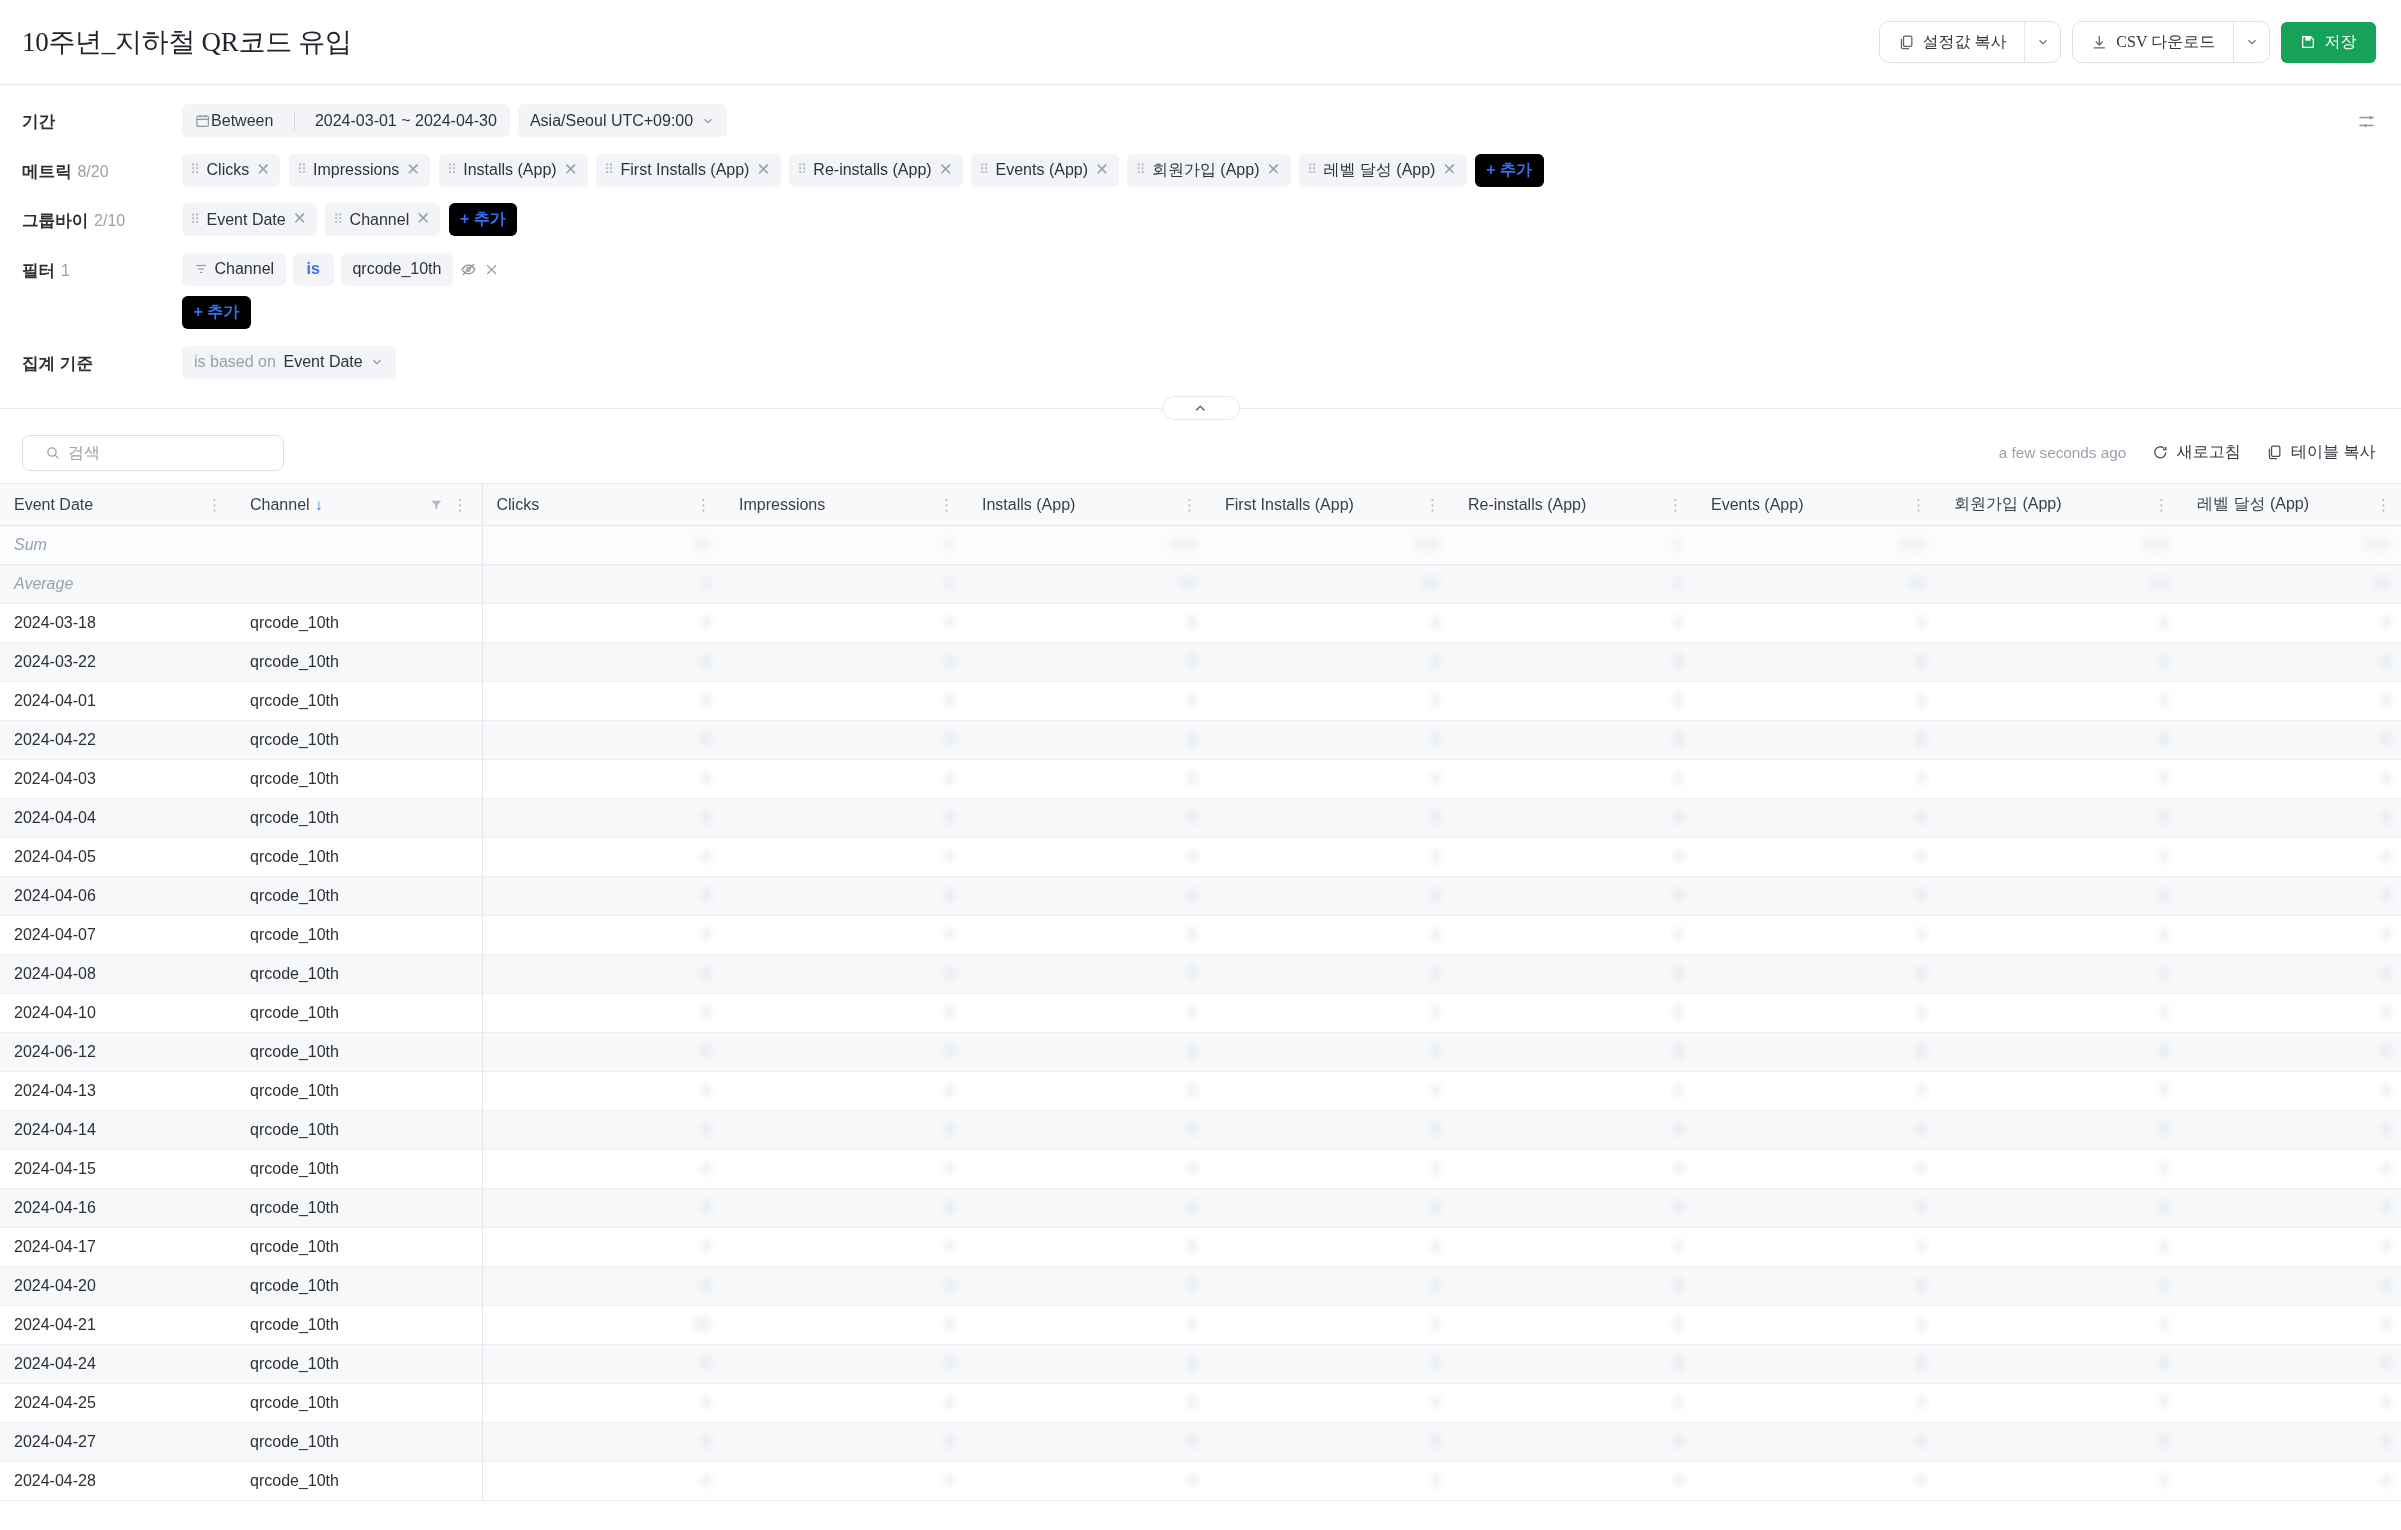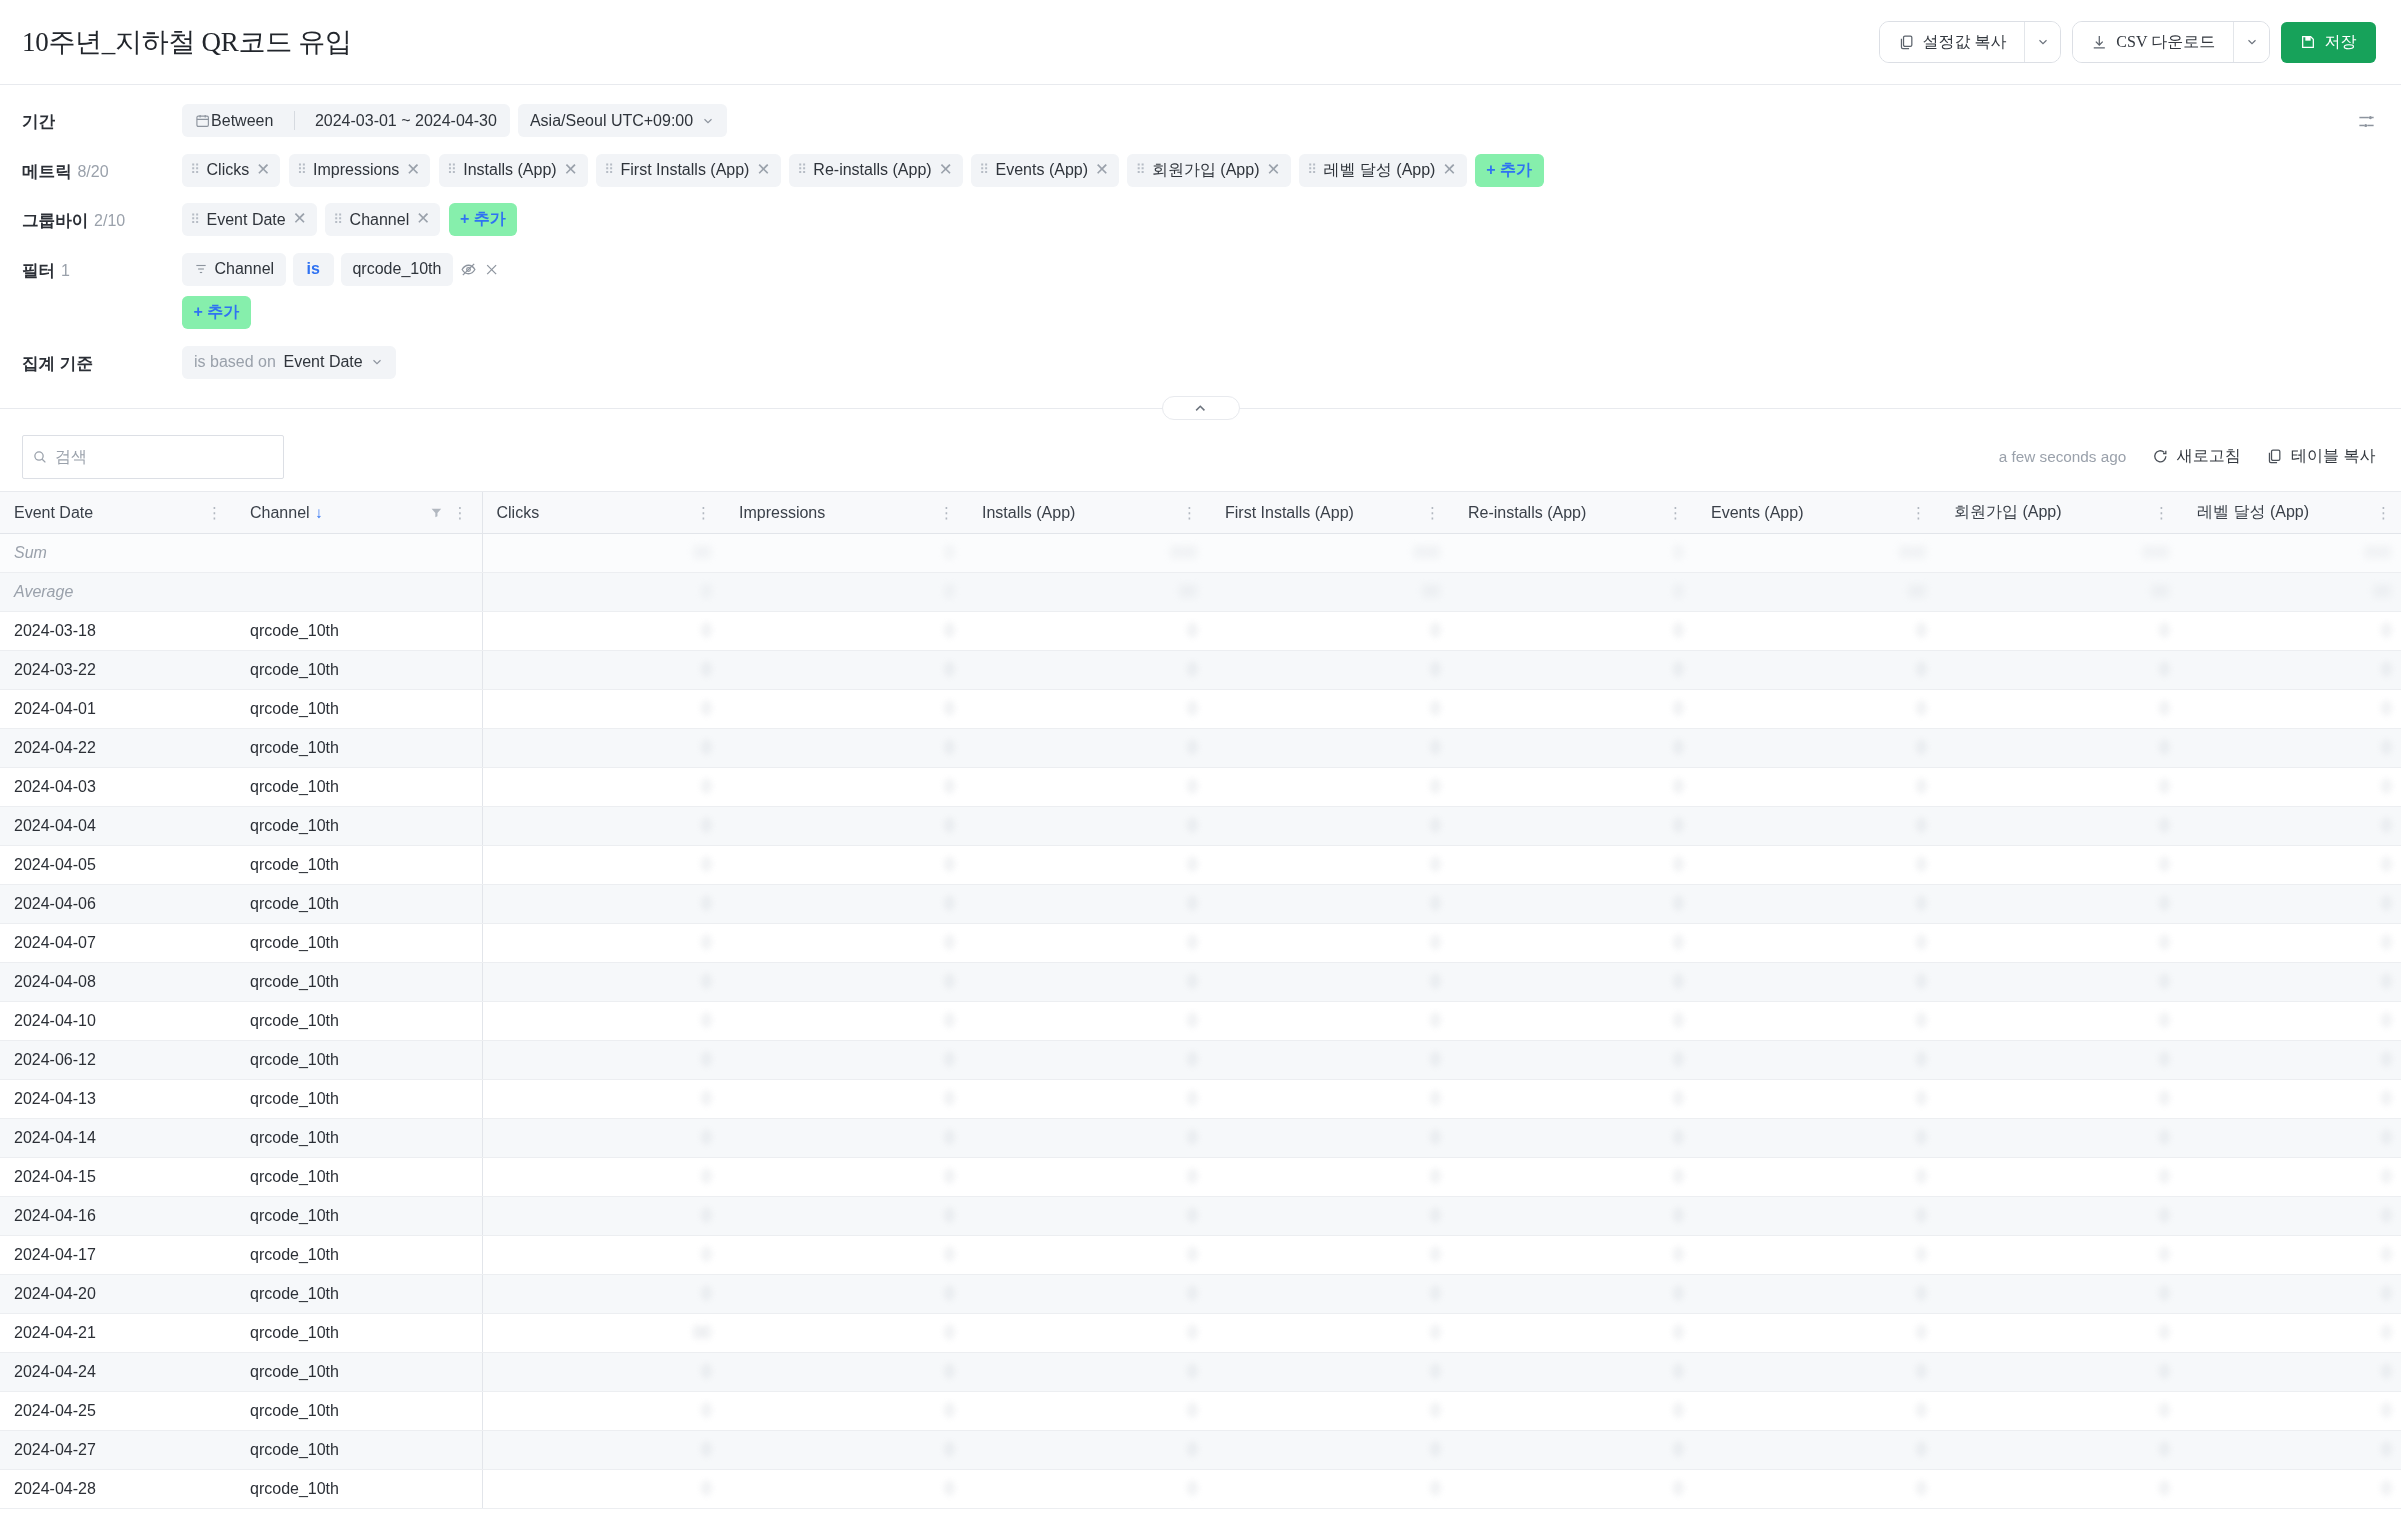--- a/index.html
+++ b/index.html
@@ -68,21 +68,21 @@
     display: inline-flex; align-items: center; gap: 7px;
     background: #f2f4f7; border-radius: 5.7px;
     height: 33px; padding: 0 10.2px 0 8.3px;
     font-size: 16px; color: #2f343b; white-space: nowrap; cursor: grab;
   }
   .grip { color: #b6bcc5; font-size: 13.4px; letter-spacing: -0.6px; line-height: 1; }
   .chip-x { color: #9aa1ab; font-size: 16.6px; cursor: pointer; line-height: 1; }
   .add-chip {
     display: inline-flex; align-items: center; justify-content: center;
     height: 33px; padding: 0 11.5px; border-radius: 5.7px;
-    background: #86efac; color: #2f72f2; font-size: 16px; font-weight: 700;
+    background: #000000; color: #2f72f2; font-size: 16px; font-weight: 700;
     cursor: pointer; white-space: nowrap;
   }
   .filter-row-inner { display: flex; align-items: center; gap: 7px; }
   .f-seg {
     display: inline-flex; align-items: center; gap: 7px;
     background: #f2f4f7; border-radius: 5.7px; height: 33px; padding: 0 11.5px;
     font-size: 16px; color: #2f343b; white-space: nowrap;
   }
   .f-seg.op { color: #2f72f2; font-weight: 700; padding: 0 14px; }
   .f-ico { color: #8d949e; cursor: pointer; display:inline-flex; align-items:center; }
@@ -110,24 +110,24 @@
     cursor: pointer; color: #6c737d;
   }
 
   
   .table-toolbar {
     display: flex; align-items: center;
     padding: 14px 25.5px 12.8px 22px;
     flex: 0 0 auto;
   }
   .search-box {
-    width: 262px; height: 44px;
-    border: 0.6px solid #dcdfe5; border-radius: 2px;
+    width: 262px; height: 36px;
+    border: 0.6px solid #dcdfe5; border-radius: 8px;
     display: flex; align-items: center; gap: 7.7px;
-    padding: 0 9px; background: #fff;
+    padding: 0 22px; background: #fff;
   }
   .search-box input {
     border: none; outline: none; font-size: 16px; color: #2f343b;
     background: transparent; width: 100%;
     font-family: "Liberation Sans", sans-serif;
   }
   .search-box input::placeholder { color: #9aa1ab; }
   .toolbar-right { margin-left: auto; display: flex; align-items: center; gap: 25.5px; }
   .ts-text { font-size: 15.3px; color: #9aa1ab; }
   .tbar-btn { display: flex; align-items: center; gap: 8.3px; font-size: 16px; color: #32373e; cursor: pointer; white-space: nowrap; }

